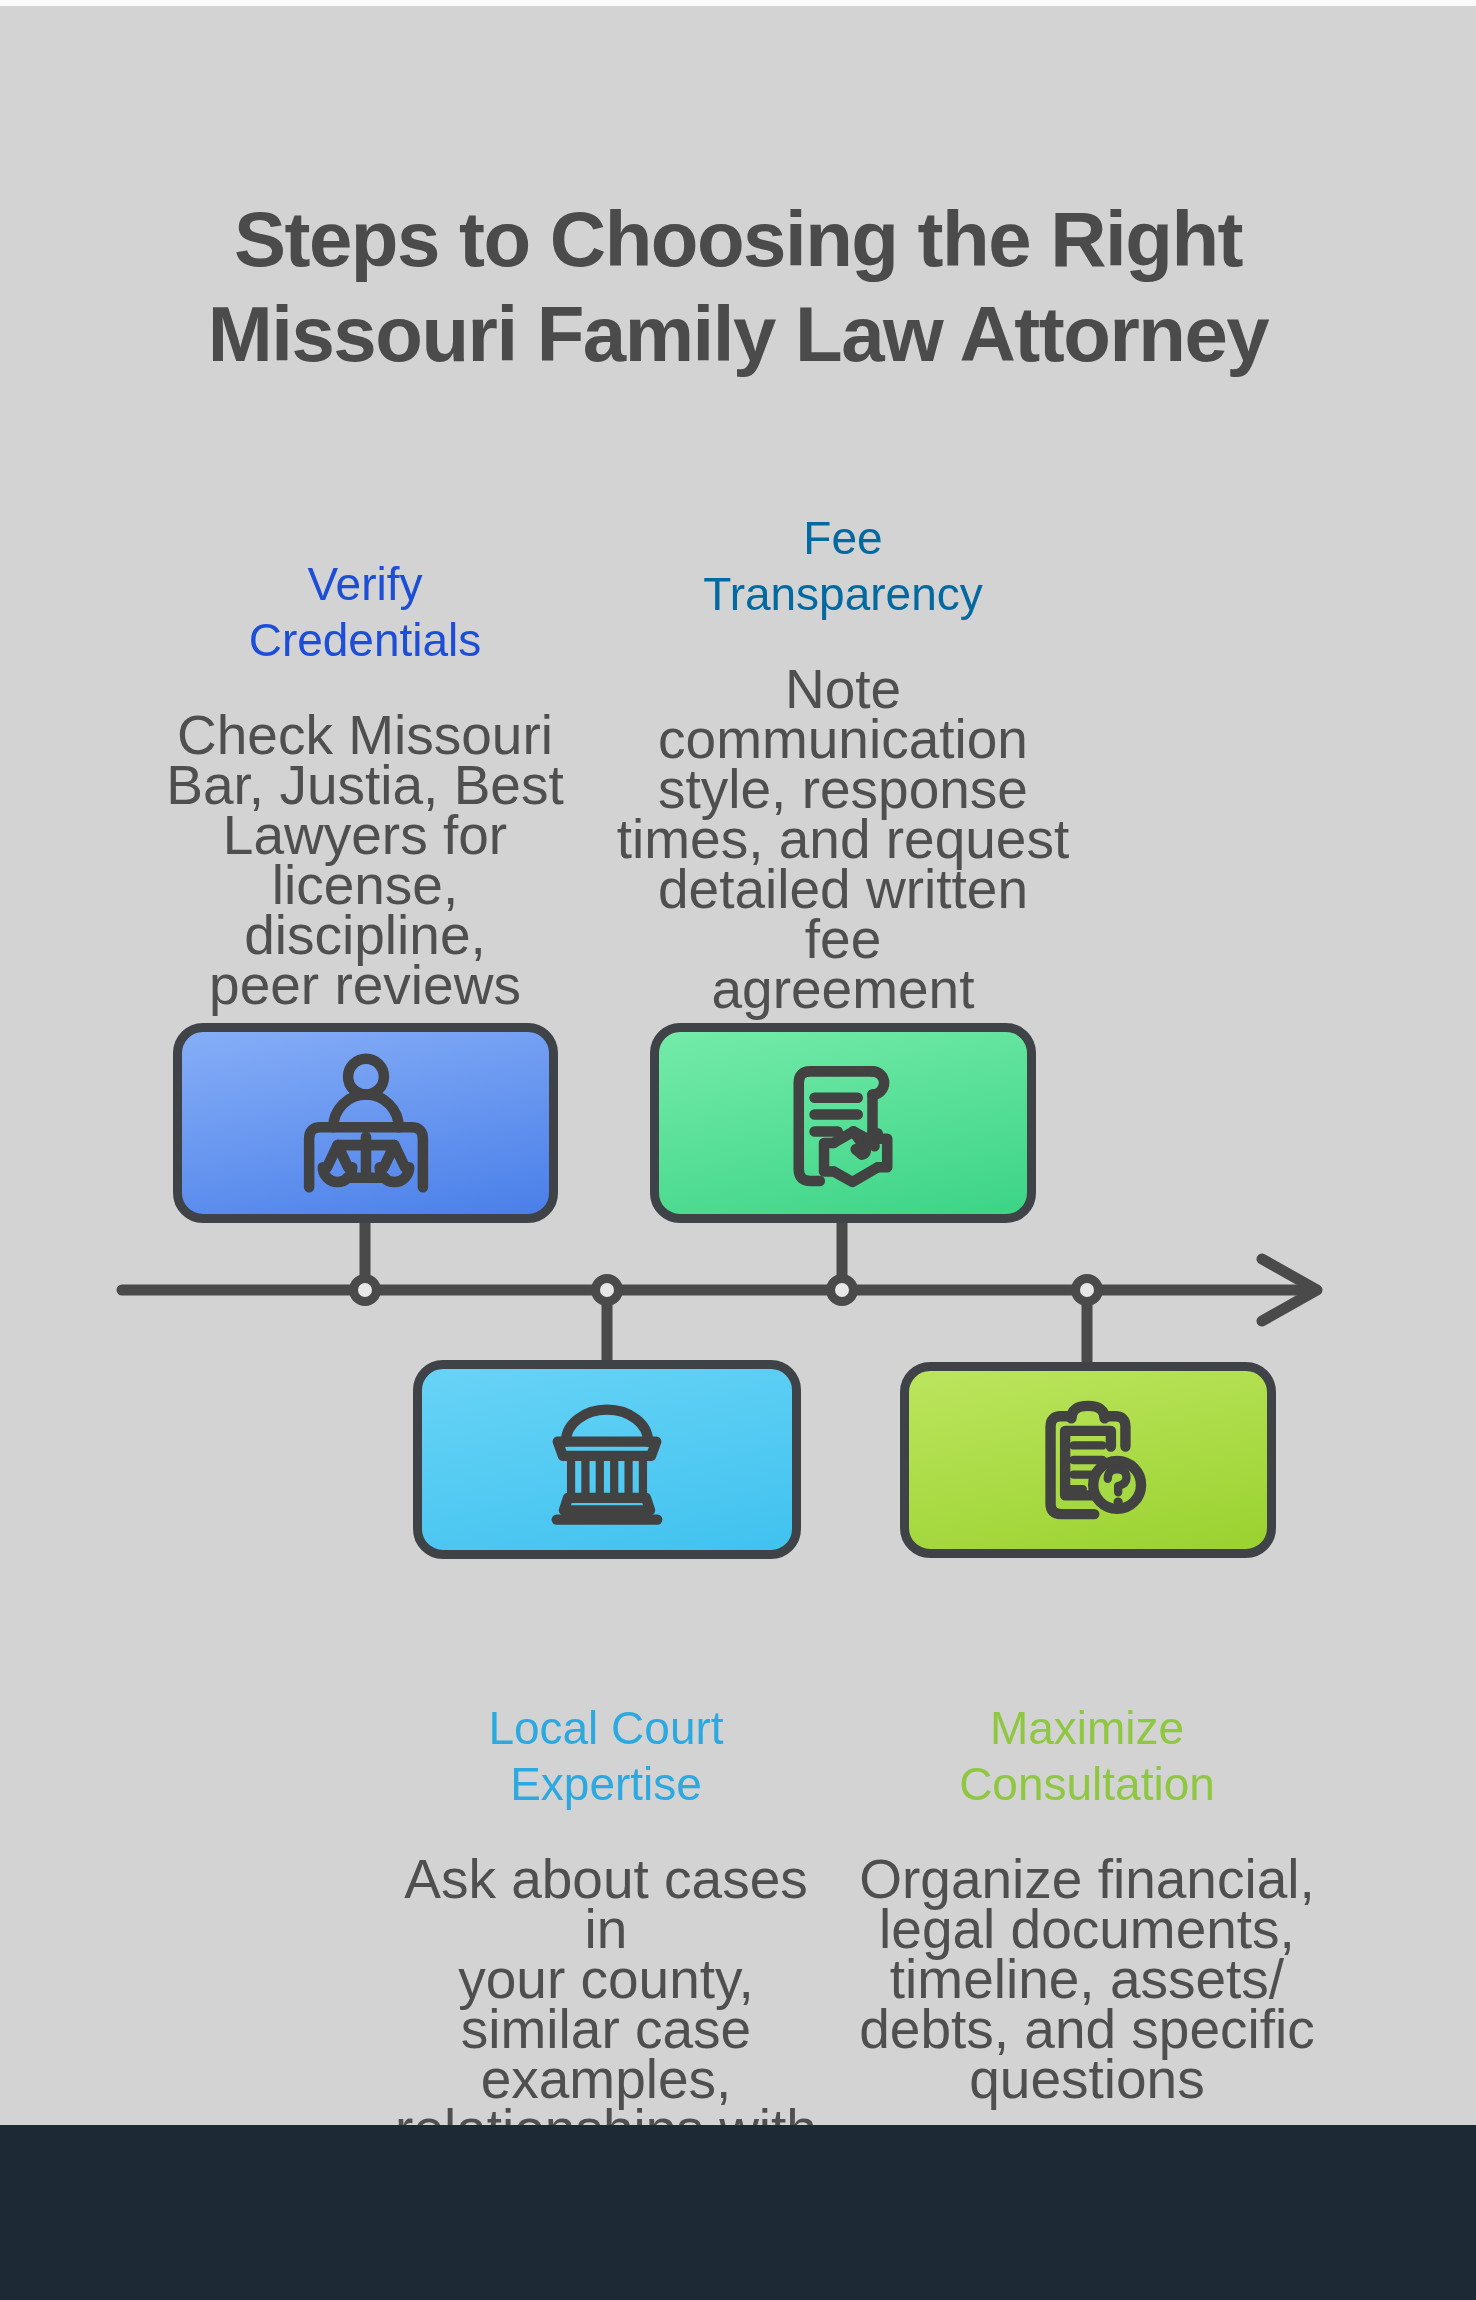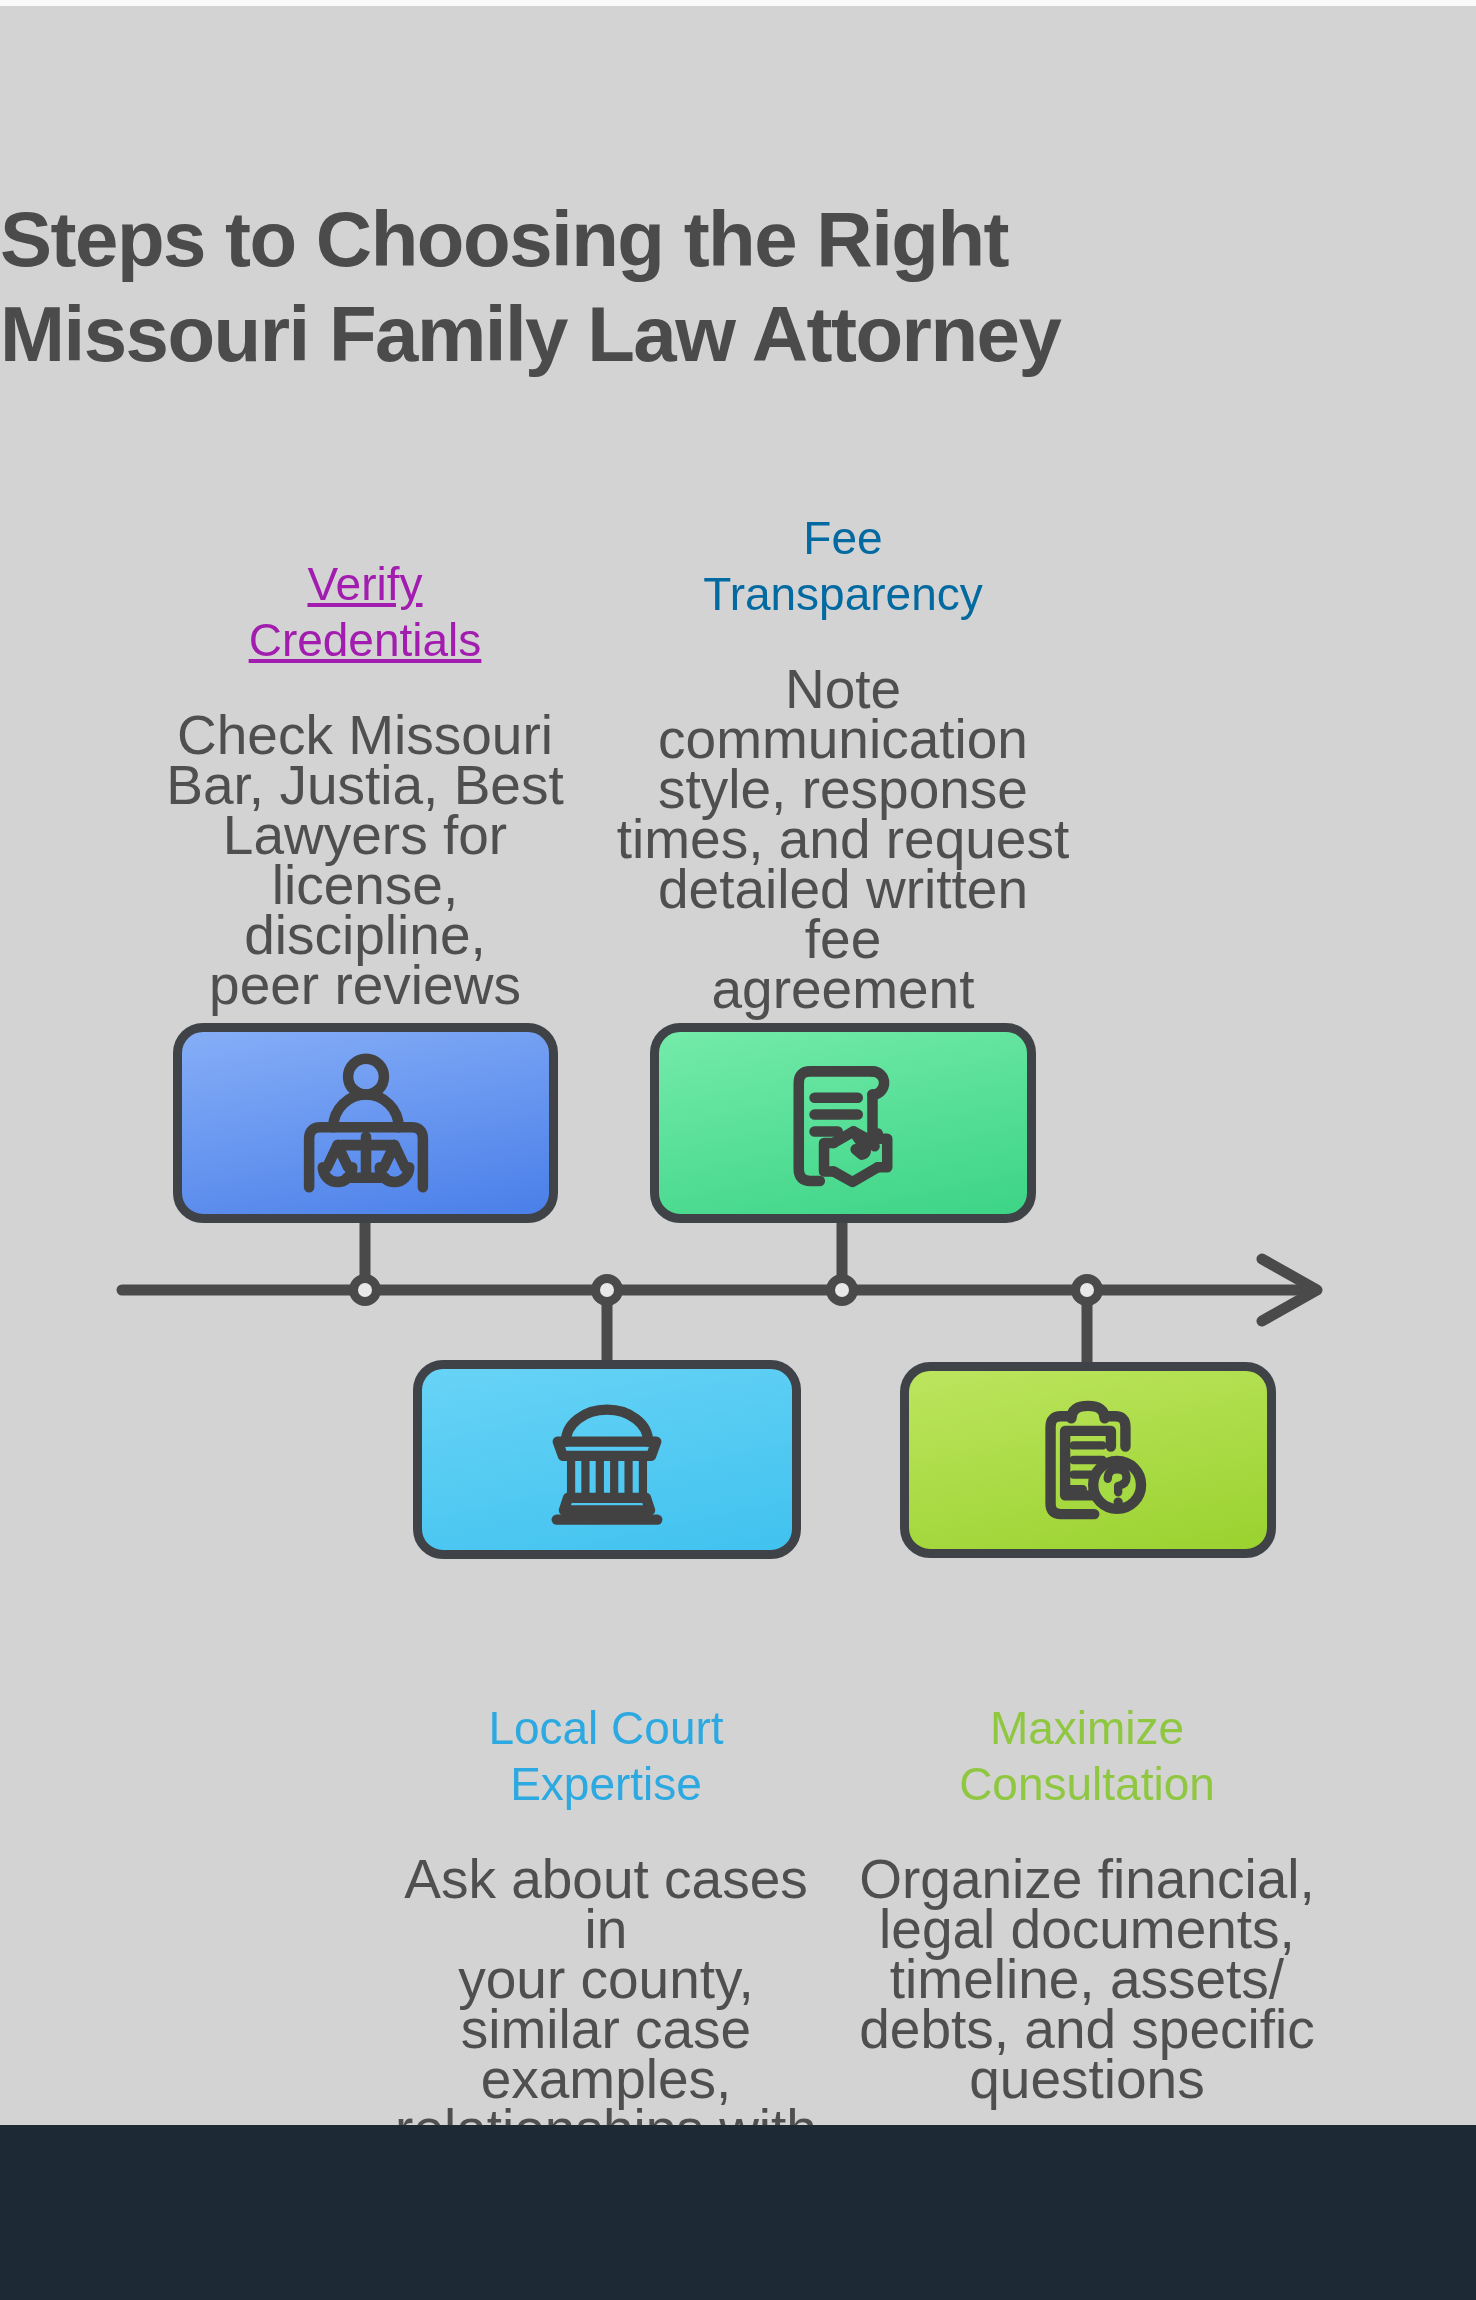--- a/index.html
+++ b/index.html
@@ -6,21 +6,21 @@
   .page{
     position:relative;width:1476px;height:2300px;margin:0 auto;
     background:#d3d3d3;overflow:hidden;
     font-family:"Liberation Sans",sans-serif;
   }
   .top-strip{position:absolute;top:0;left:0;width:100%;height:6px;background:#fafafa;}
   .footer-bar{position:absolute;left:0;top:2125px;width:100%;height:175px;background:#1d2a35;}
 
   .title{
     position:absolute;top:192px;left:0;width:100%;margin:0;
-    text-align:left;font-size:78px;font-weight:bold;color:#4b4b4b;
+    text-align:center;font-size:78px;font-weight:bold;color:#4b4b4b;
     line-height:1.22;letter-spacing:-1.5px;white-space:pre-line;
   }
 
   .step-text{position:absolute;text-align:center;white-space:pre-line;}
   .step-heading{font-size:46px;line-height:56px;margin:0 0 24px 0;font-weight:normal;}
   .step-desc{font-size:55px;line-height:50px;color:#4f4f4f;}
 
   .pos-s1{left:155px;top:538px;width:420px;}
   .pos-s2{left:613px;top:492px;width:460px;}
   .pos-s3{left:381px;top:1682px;width:450px;}
@@ -49,21 +49,21 @@
 <body>
 
 <div class="page">
 
   <div class="top-strip"></div>
 
   <h1 class="title">Steps to Choosing the Right
 Missouri Family Law Attorney</h1>
 
   <div class="step-text pos-s1">
-    <div class="step-heading" style="color: #a21caf; text-decoration: underline;">Verify
+    <div class="step-heading" style="color: #1d4ed8;">Verify
 Credentials</div>
     <div class="step-desc">Check Missouri
 Bar, Justia, Best
 Lawyers for
 license, discipline,
 peer reviews</div>
   </div>
 
   <div class="step-text pos-s2">
     <div class="step-heading" style="color: #0369a1;">Fee

